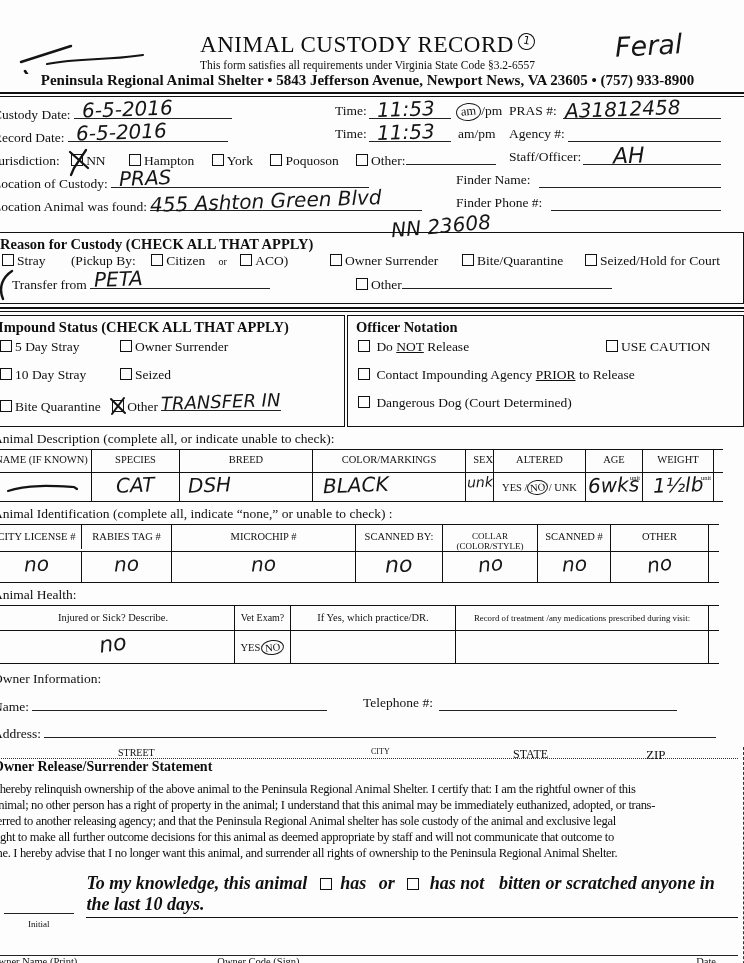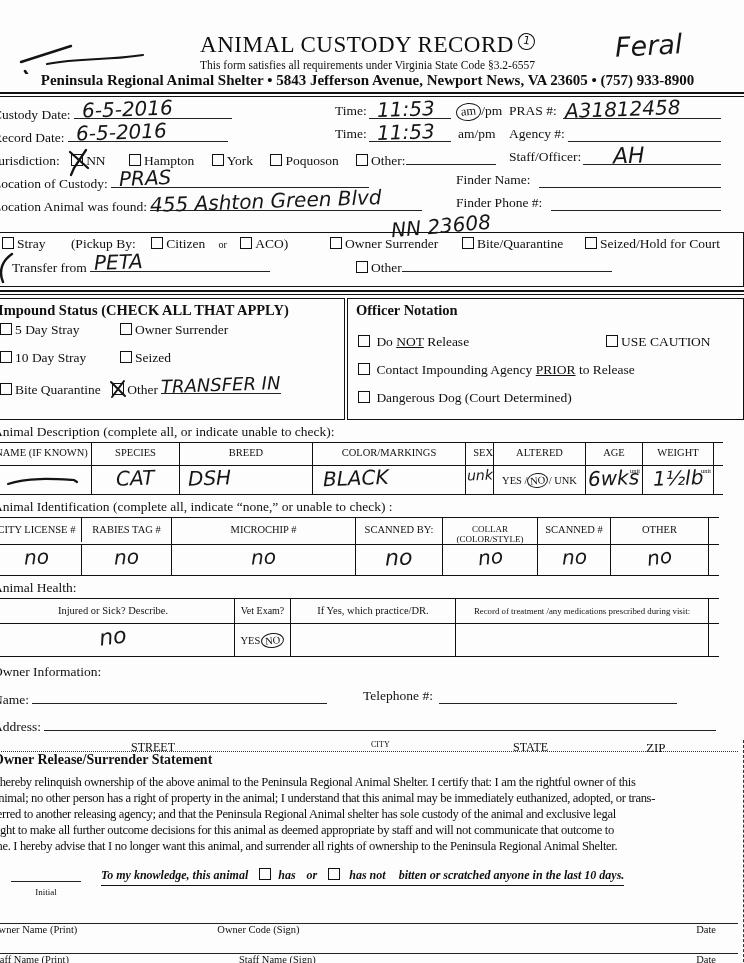--- a/index.html
+++ b/index.html
@@ -98,20 +98,21 @@
     <div class="frow">
       <span class="lbl">Location Animal was found:</span>
       <span class="ul" style="width:272px;"><span class="hw hw20" style="left:0;">455 Ashton Green Blvd</span></span>
       <span class="at" style="left:465px;">Finder Phone #:</span>
       <span class="ul at" style="left:560px;width:170px;"></span>
     </div>
     <span class="hw hw20" style="position:absolute;left:400px;margin-top:-4px;transform:rotate(-5deg);">NN 23608</span>
   </div>
 
   <div class="box" style="margin-top:14px;padding:3px 8px 6px 8px;">
+    <div class="bold" style="font-size:14.5px;">Reason for Custody (CHECK ALL THAT APPLY)</div>
     <div class="frow" style="height:20px;">
       <span class="cb"></span><span>Stray</span>
       <span style="margin-left:22px;">(Pickup By:</span>
       <span class="cb" style="margin-left:12px;"></span><span>Citizen</span>
       <span style="margin-left:10px;font-size:10px;">or</span>
       <span class="cb" style="margin-left:10px;"></span><span>ACO)</span>
       <span class="at" style="left:330px;"><span class="cb"></span><span>Owner Surrender</span></span>
       <span class="at" style="left:462px;"><span class="cb"></span><span>Bite/Quarantine</span></span>
       <span class="at" style="left:585px;"><span class="cb"></span><span>Seized/Hold for Court</span></span>
     </div>
@@ -143,21 +144,21 @@
           <svg width="18" height="20" style="position:absolute;left:-4px;top:-5px;overflow:visible;">
             <path class="pen" stroke-width="2" d="M2 3 L16 17"></path>
                 <path class="pen" stroke-width="2" d="M15 2 L3 18"></path>
           </svg>
         </span><span>Other</span>
         <span class="ul" style="width:120px;"><span class="hw hw18" style="left:0;bottom:-2px;">TRANSFER IN</span></span>
       </div>
     </div>
     <div class="box" style="flex:1;margin-left:2px;padding:3px 6px 5px 8px;">
       <div class="bold" style="font-size:14.5px;">Officer Notation</div>
-      <div class="frow" style="height:25px;padding-top:3px;margin-top:12px;">
+      <div class="frow" style="height:25px;padding-top:3px;">
         <span class="cb"></span>
         <span><span>Do </span><span style="text-decoration:underline;">NOT</span><span> Release</span></span>
         <span class="at" style="left:250px;top:3px;"><span class="cb"></span><span>USE CAUTION</span></span>
       </div>
       <div class="frow" style="height:25px;padding-top:3px;">
         <span class="cb"></span>
         <span><span>Contact Impounding Agency </span><span style="text-decoration:underline;">PRIOR</span><span> to Release</span></span>
       </div>
       <div class="frow" style="height:24px;padding-top:3px;">
         <span class="cb"></span>
@@ -233,39 +234,39 @@
     <span class="at" style="left:372px;">Telephone #:</span>
     <span class="ul at" style="left:448px;width:238px;"></span>
   </div>
   <div class="frow" style="margin-top:4px;">
     <span class="lbl">Address:</span>
     <span class="ul" style="width:672px;"></span>
   </div>
 
   <div style="border-right:1.3px dashed #333;margin-top:2px;padding-right:5px;position:relative;">
     <div style="position:relative;height:11px;border-bottom:1.3px dotted #333;">
-      <span style="position:absolute;left:140px;font-size:12px;">STREET</span>
+      <span style="position:absolute;left:127px;font-size:10px;">STREET</span>
       <span style="position:absolute;left:380px;font-size:8px;">CITY</span>
       <span style="position:absolute;left:522px;font-size:12px;">STATE</span>
       <span style="position:absolute;left:655px;font-size:13px;">ZIP</span>
     </div>
     <div class="bold" style="font-size:14px;padding-left:2px;">Owner Release/Surrender Statement</div>
     <div style="margin-top:6px;font-size:12.6px;letter-spacing:-0.35px;line-height:16px;white-space:nowrap;padding-left:2px;">
       <div>I hereby relinquish ownership of the above animal to the Peninsula Regional Animal Shelter. I certify that: I am the rightful owner of this</div>
       <div>animal; no other person has a right of property in the animal;  I understand that this animal may be immediately euthanized, adopted, or trans-</div>
       <div>ferred to another releasing agency; and that the Peninsula Regional Animal shelter has sole custody of the animal and exclusive legal</div>
       <div>right to make all further outcome decisions for this animal as deemed appropriate by staff and will not communicate that outcome to</div>
       <div>me. I hereby advise that I no longer want this animal, and surrender all rights of ownership to the Peninsula Regional Animal  Shelter.</div>
     </div>
     <div style="display:flex;margin-top:12px;align-items:flex-end;">
       <span style="display:inline-block;width:110px;text-align:center;">
         <span class="ul" style="width:70px;"></span>
         <span style="display:block;font-size:9px;margin-top:1px;">Initial</span>
       </span>
-      <span style="font-weight:bold;font-style:italic;font-size:12px;border-bottom:1.6px solid #111;padding-bottom:2px;margin-bottom:11px;">
+      <span style="font-weight:bold;font-style:italic;font-size:18px;border-bottom:1.6px solid #111;padding-bottom:2px;margin-bottom:11px;">
         <span>To my knowledge,  this animal</span>
         <span class="cb" style="margin:0 4px 0 8px;"></span>
         <span>has</span>
         <span style="margin:0 8px;">or</span>
         <span class="cb" style="margin:0 6px 0 0;"></span>
         <span>has not</span>
         <span style="margin-left:10px;">bitten or scratched anyone in the last 10 days.</span>
       </span>
     </div>
     <div style="margin-top:26px;border-top:1.4px solid #222;"></div>

